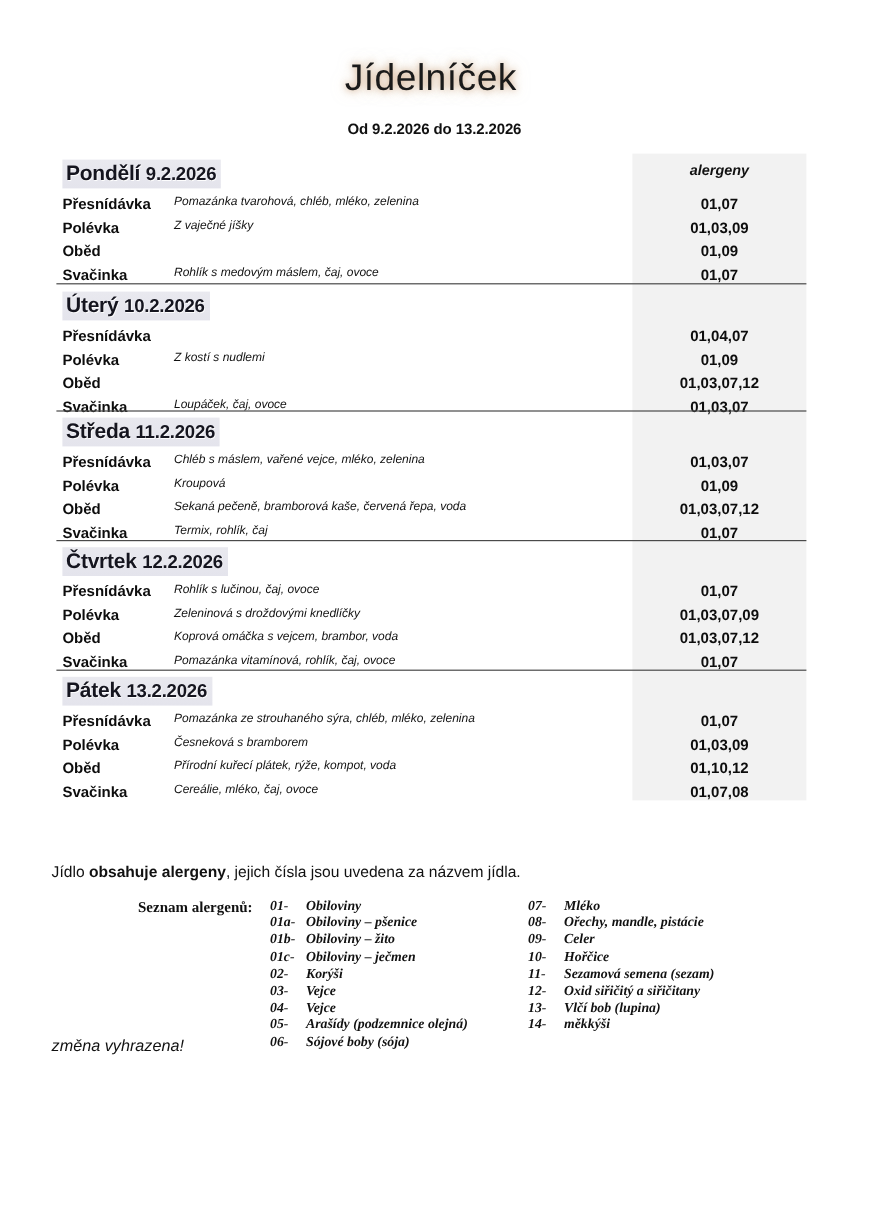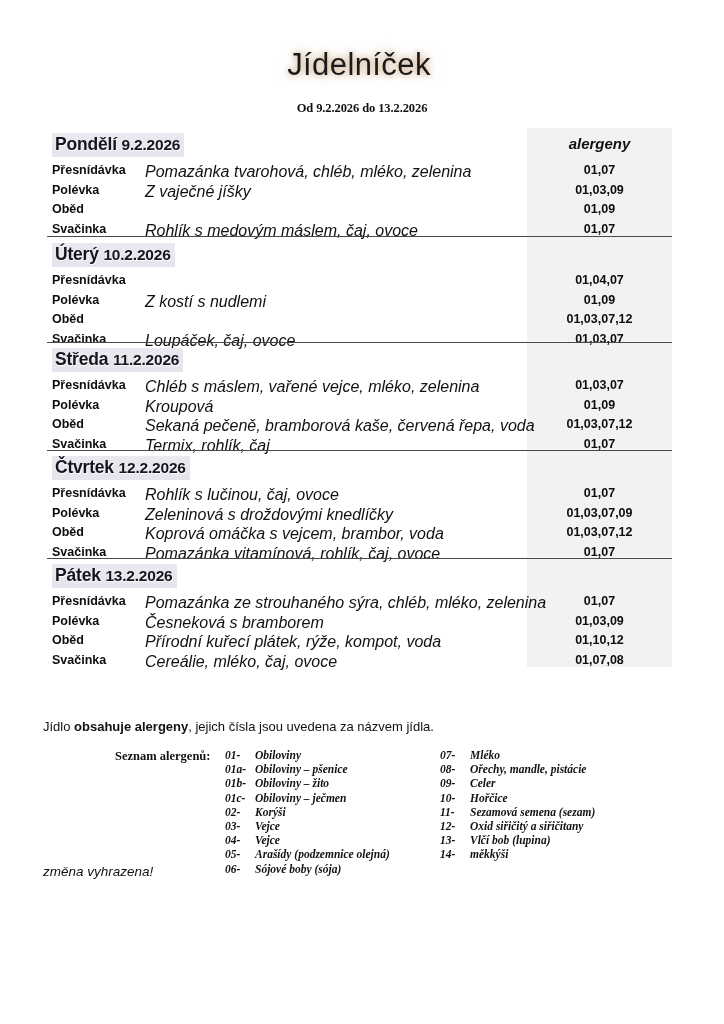--- a/index.html
+++ b/index.html
@@ -43,40 +43,39 @@
   .doc-subtitle {
     position: absolute;
     left: 0;
     top: 101px;
     width: 724px;
     text-align: center;
     font-size: 12.5px;
     font-weight: 700;
     letter-spacing: -0.1px;
     color: #111111;
-    font-family: Liberation Serif, serif;
   }
 
   
   .allergen-col-bg {
     position: absolute;
     left: 527px;
     top: 128px;
     width: 145px;
     height: 539px;
     background: #f2f2f2;
   }
 
   .allergen-header {
     position: absolute;
     left: 527px;
     top: 135px;
     width: 145px;
     text-align: center;
-    font-size: 15px;
+    font-size: 12px;
     font-style: italic;
     font-weight: 700;
     color: #111;
   }
 
   
   .day-block {
     position: absolute;
     left: 0;
     width: 724px;
@@ -112,21 +111,21 @@
     top: 0;
     font-size: 12.5px;
     font-weight: 700;
     color: #0d0d0d;
     white-space: nowrap;
   }
   .meal-dish {
     position: absolute;
     left: 145px;
     top: 0;
-    font-size: 16px;
+    font-size: 10px;
     font-style: italic;
     font-weight: 400;
     color: #111111;
     white-space: nowrap;
   }
   .meal-allergens {
     position: absolute;
     left: 527px;
     top: 0;
     width: 145px;

